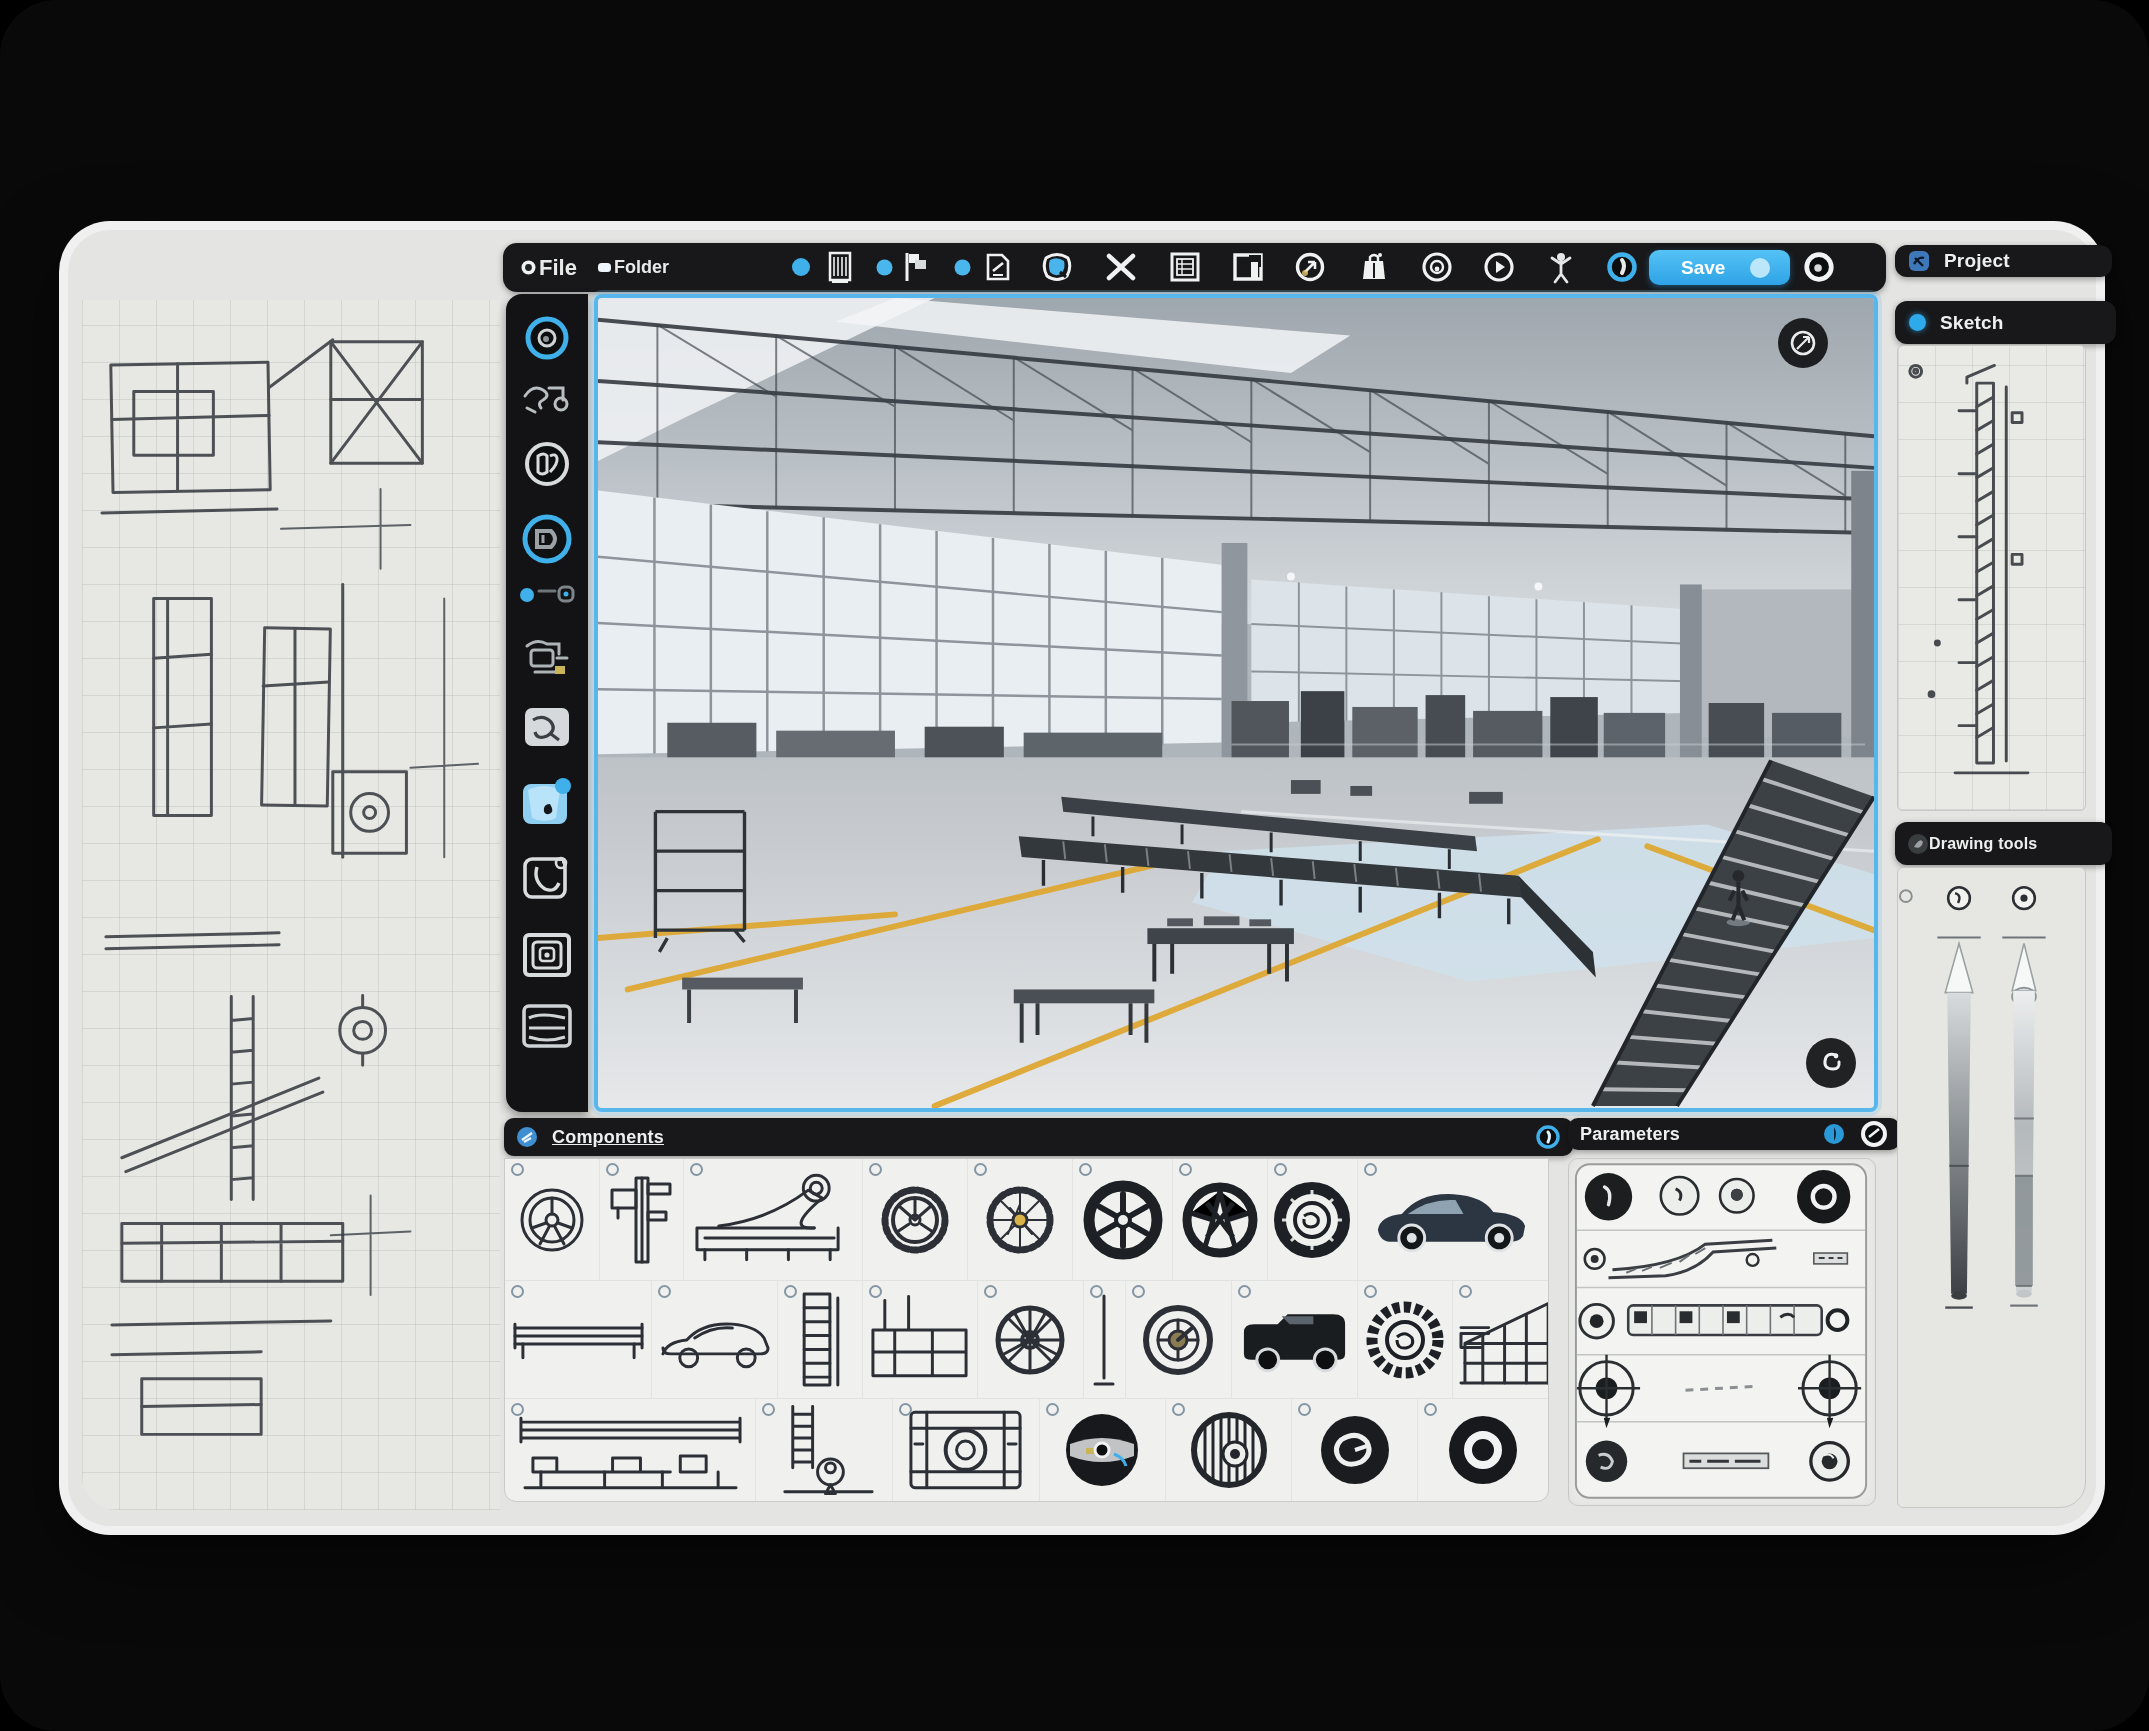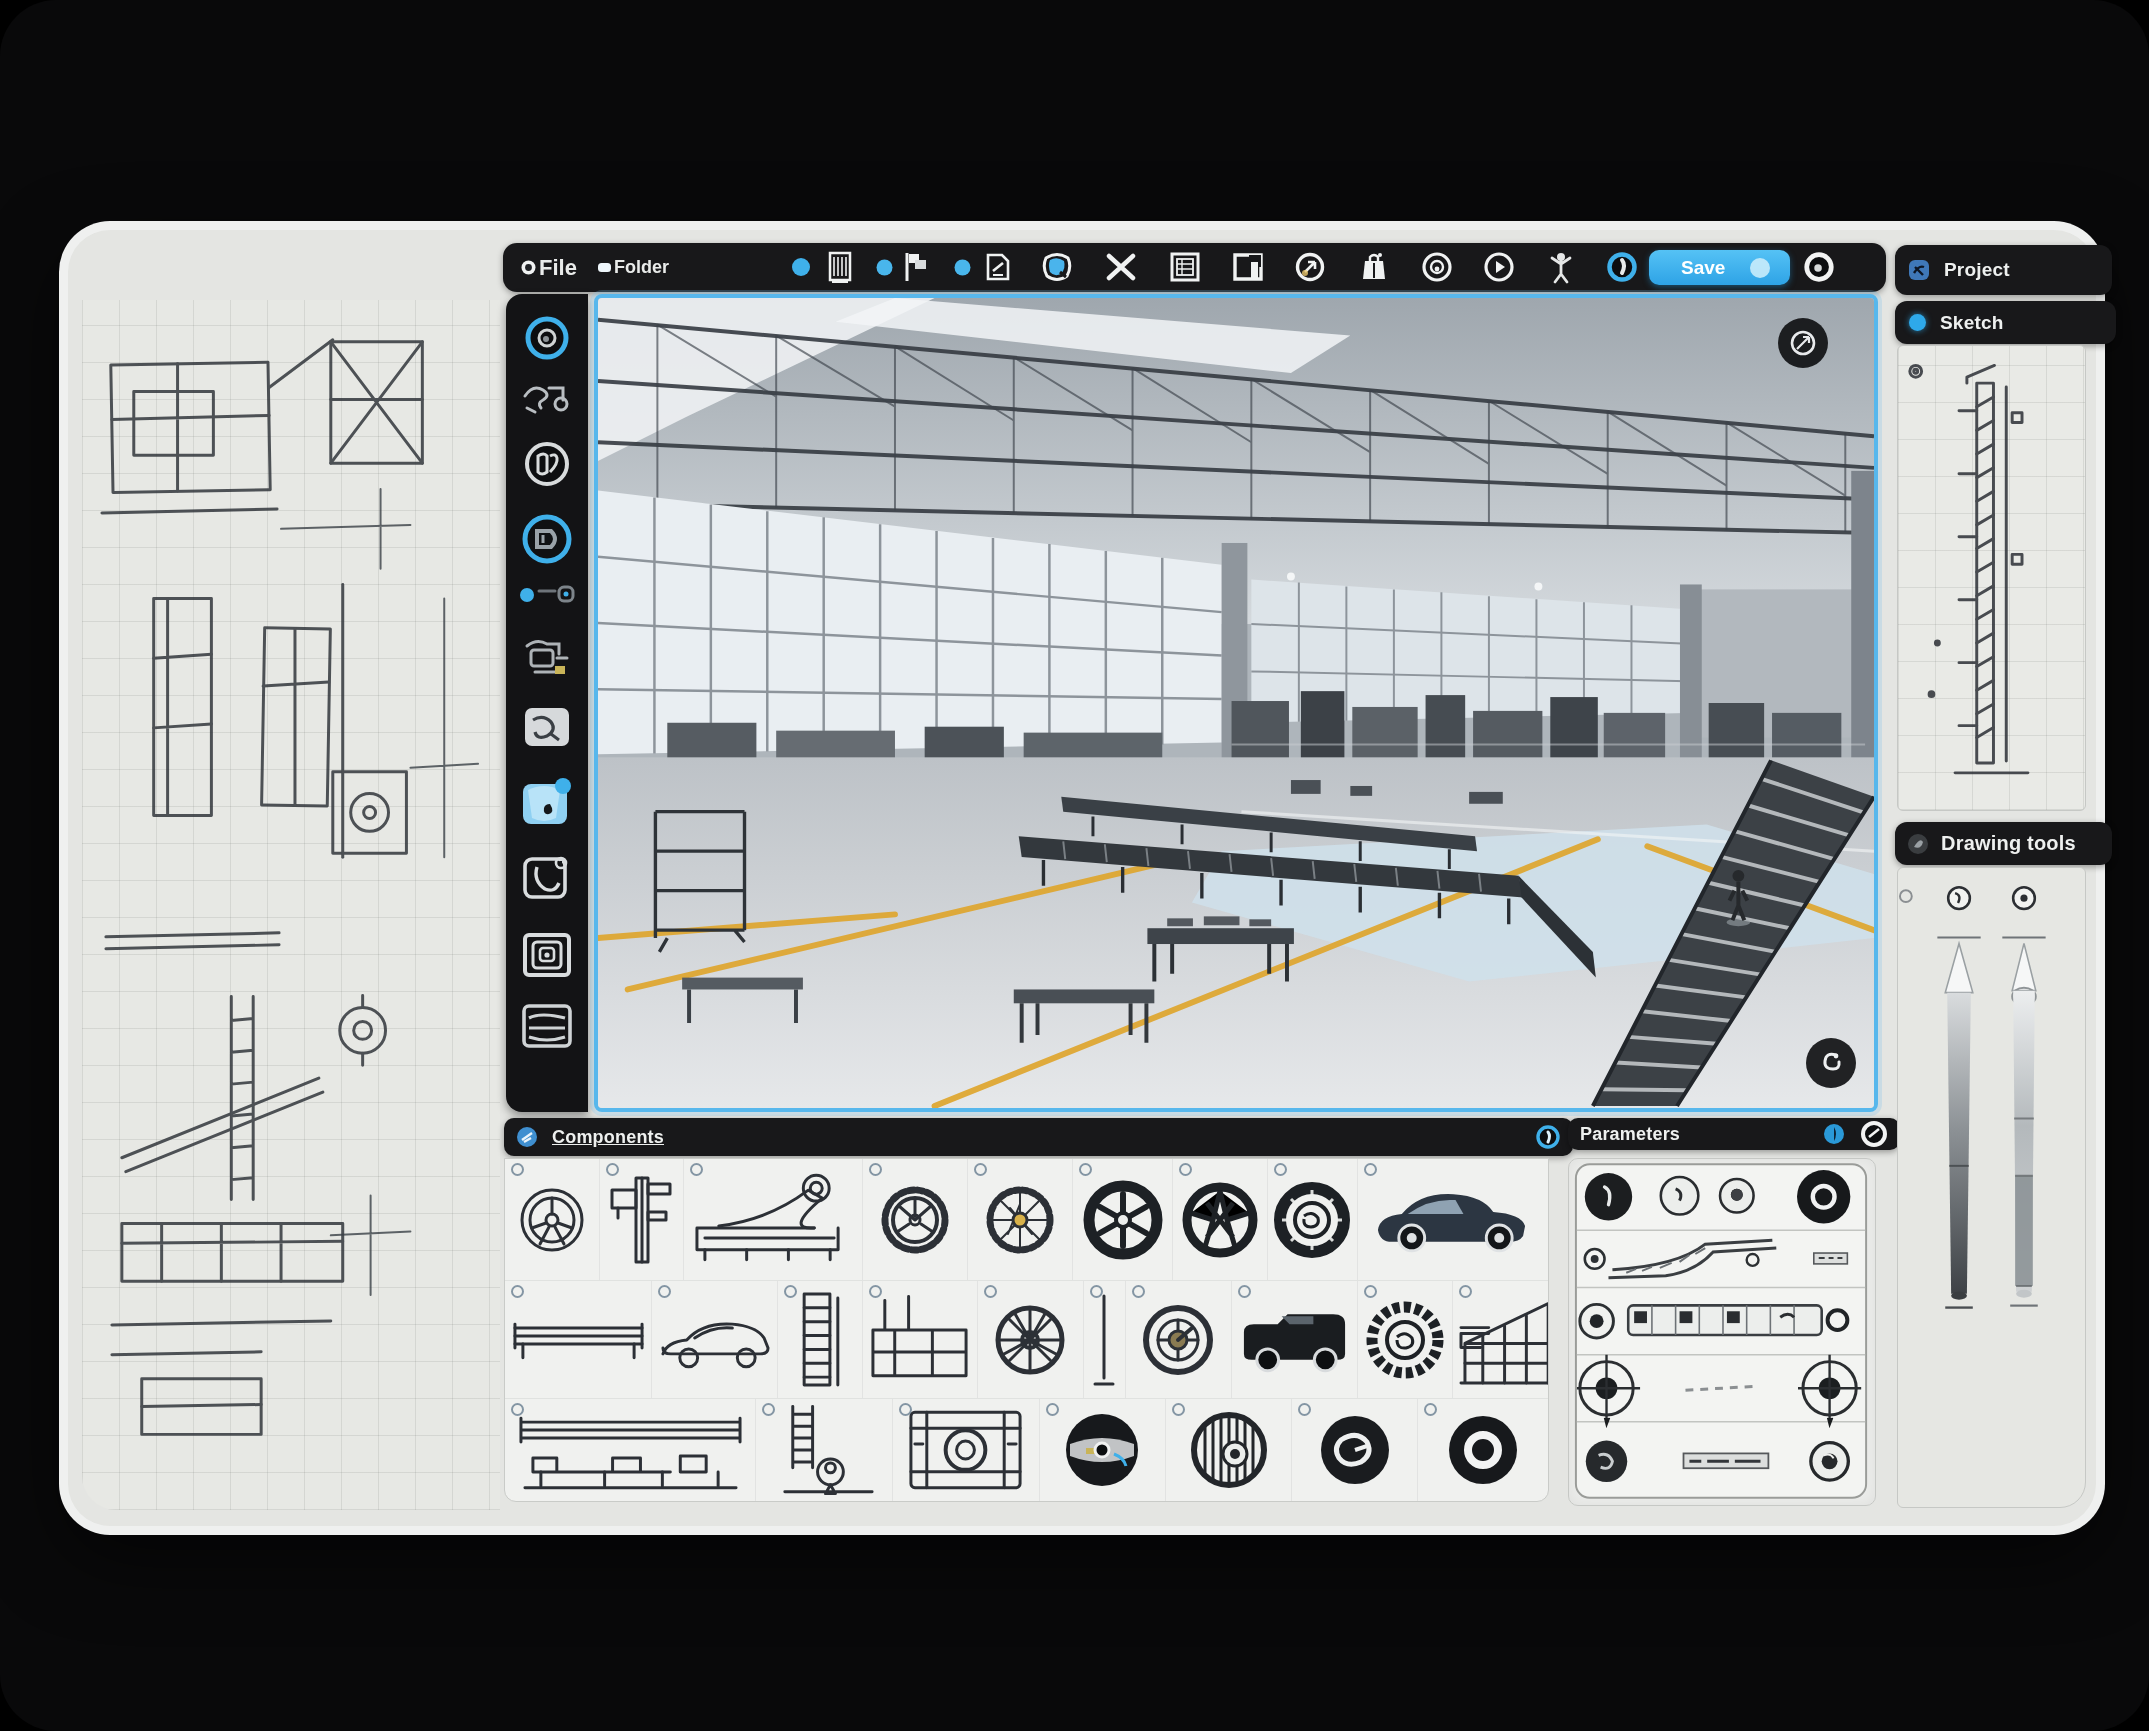--- a/index.html
+++ b/index.html
@@ -805,21 +805,21 @@
             <path d="M30 300 q10 -4 14 6 q-2 10 -12 6" fill="none" stroke="#c9cdcf" stroke-width="3"></path>
           <rect x="116" y="298" width="86" height="15" fill="#dcdedd" stroke="#55585b" stroke-width="1.8"></rect>
             <path d="M122 306 h12 M140 306 h22 M168 306 h26" stroke="#33363a" stroke-width="3"></path>
           <circle cx="264" cy="306" r="19" fill="#eceeec" stroke="#26292c" stroke-width="3.4"></circle>
             <circle cx="264" cy="306" r="8" fill="#26292c"></circle>
             <path d="M258 300 q7 -3 10 3" stroke="#f0f1ef" stroke-width="2" fill="none"></path>
         </g>
       </svg>
     </div>
 
-    <div class="hdr" style="left:1827px;top:15px;width:193px;height:50px;padding:0 12px;">
+    <div class="hdr" style="left:1827px;top:15px;width:193px;height:32px;padding:0 12px;">
       <span>
         <svg width="24" height="24" viewBox="0 0 24 24">
             <rect x="2" y="2" width="20" height="20" rx="6" fill="#3f78b8"></rect>
             <path d="M7 15 q5 -8 10 -6 M8 9 l8 8" stroke="#0d1624" stroke-width="2.4" fill="none"></path>
           </svg>
         </span>
       <span class="ttl" style="margin-left:13px;">Project</span>
     </div>
 
     <div class="hdr" style="left:1827px;top:71px;width:193px;height:43px;padding:0 14px;">
@@ -846,21 +846,21 @@
       </svg>
     </div>
 
     <div class="hdr" style="left:1827px;top:592px;width:193px;height:43px;padding:0 12px;">
       <span>
         <svg width="22" height="22" viewBox="0 0 22 22">
             <circle cx="11" cy="11" r="10" fill="#3a3d40"></circle>
             <path d="M7 14 q6 -10 9 -5 q-2 8 -9 5" fill="#9aa0a4"></path>
           </svg>
         </span>
-      <span class="ttl" style="margin-left:12px;font-size:20px;">Drawing tools</span>
+      <span class="ttl" style="font-size:16px;">Drawing tools</span>
     </div>
 
     <div style="position:absolute;left:1829px;top:637px;width:189px;height:641px;background:#e6e7e3;border:1px solid #c6c8c5;border-radius:6px 6px 26px 6px;box-sizing:border-box;">
       <svg viewBox="0 0 190 644" width="187" height="639">
         <defs>
           <linearGradient id="pen1g" x1="0" y1="0" x2="0" y2="1">
             <stop offset="0" stop-color="#d9dcde"></stop>
               <stop offset=".45" stop-color="#8d9296"></stop>
               <stop offset="1" stop-color="#3e4246"></stop>
           </linearGradient>

